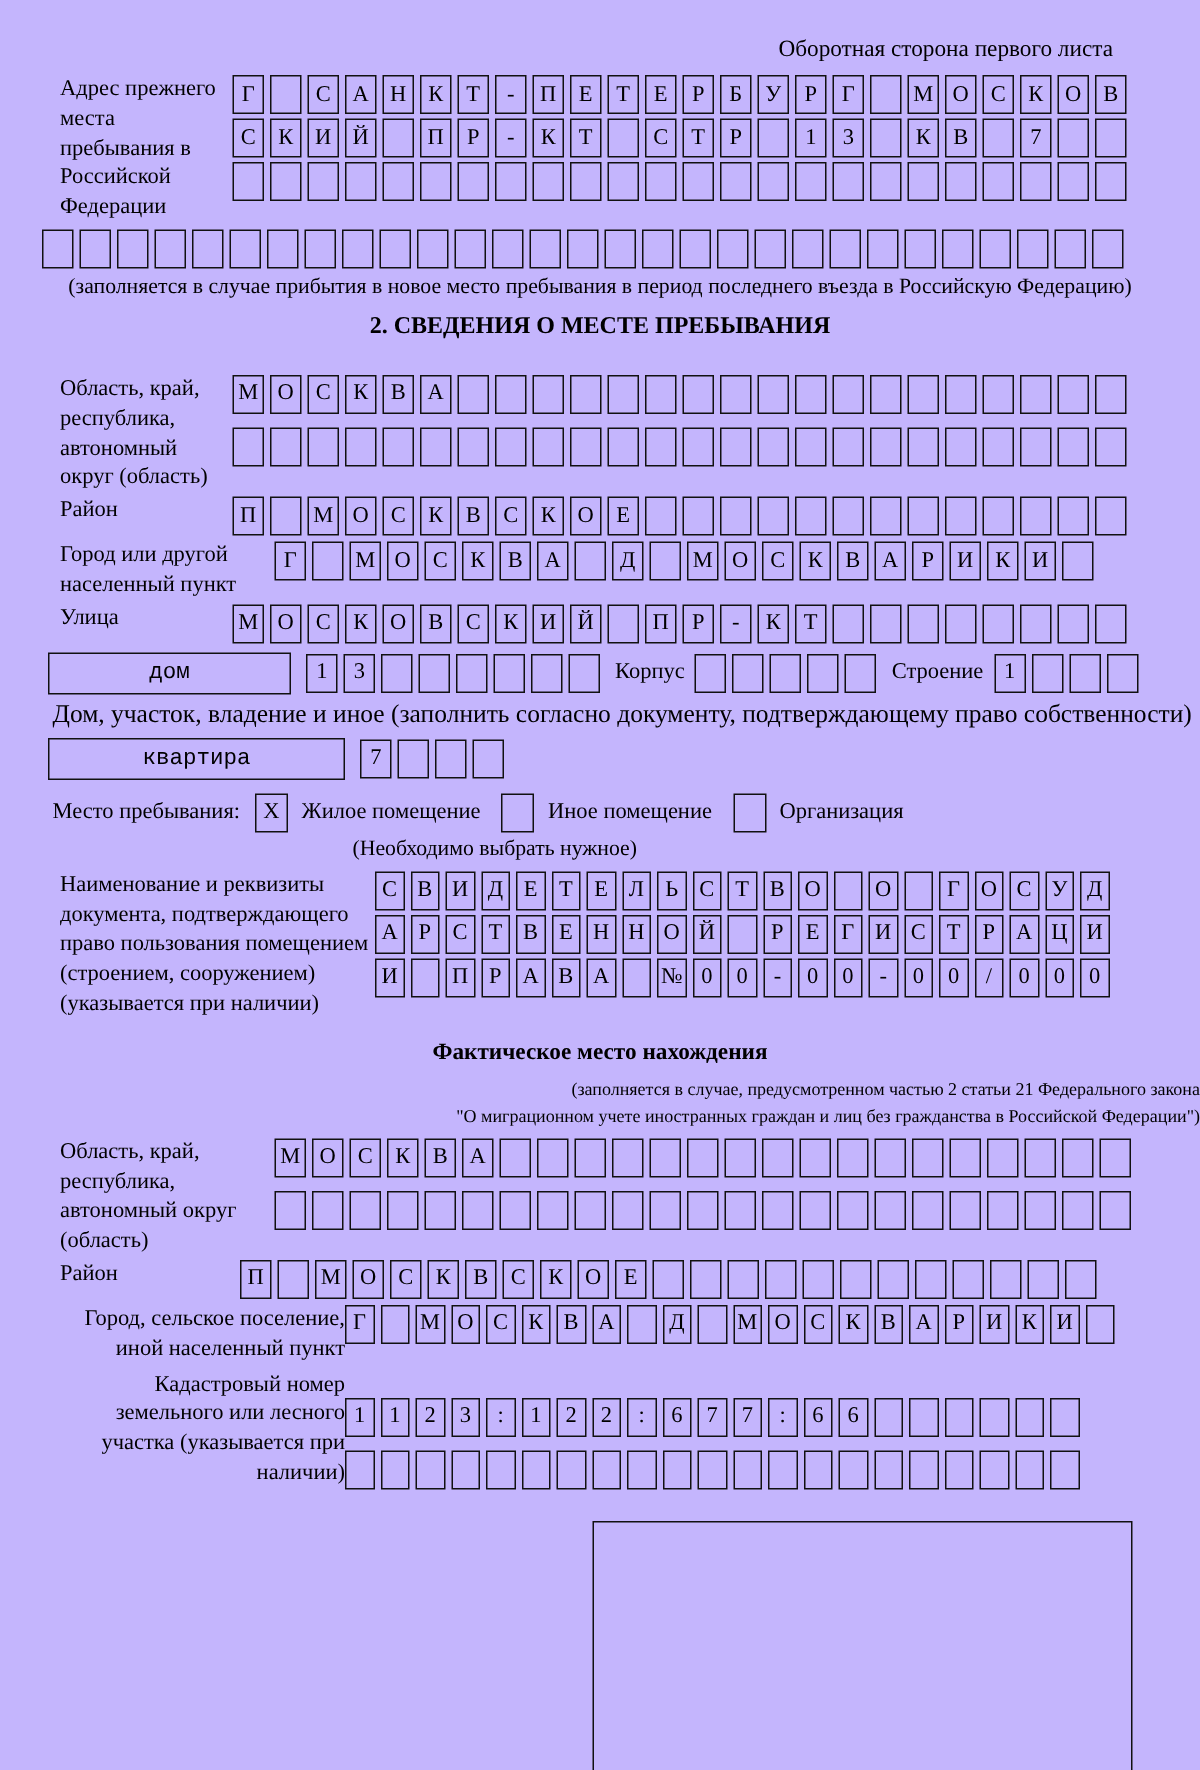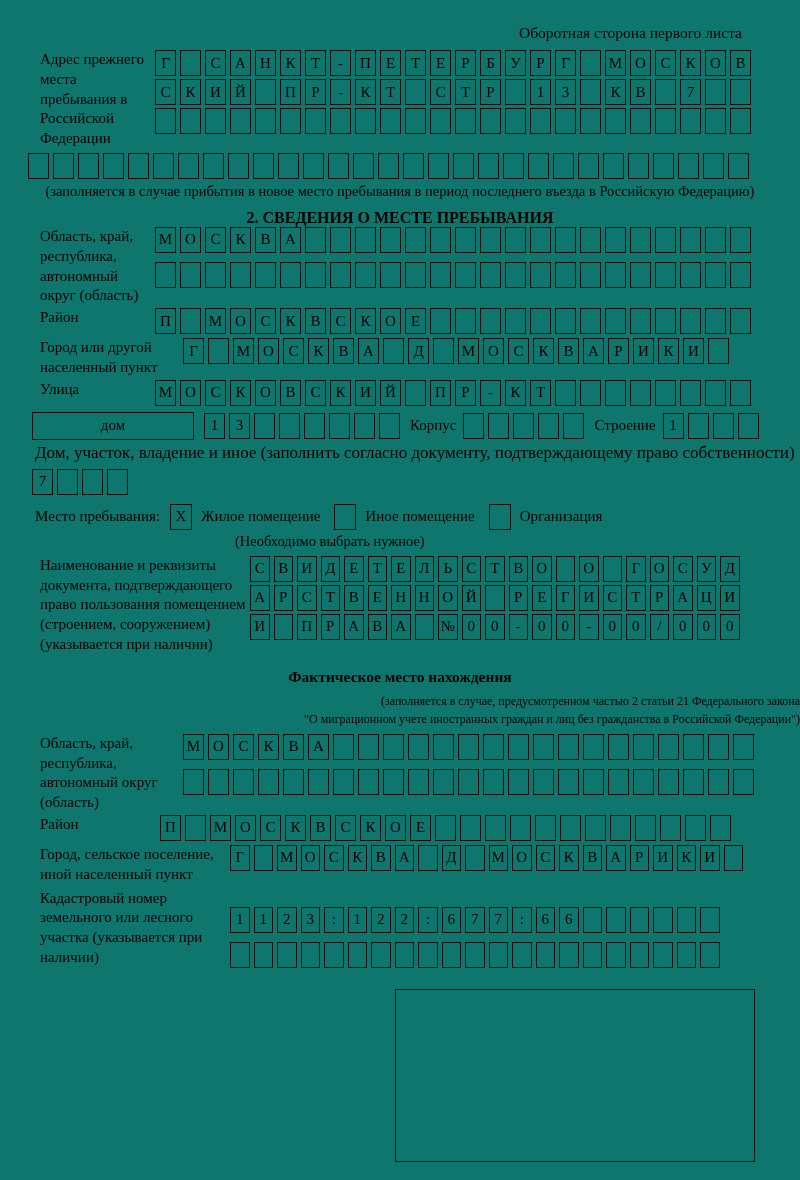--- a/index.html
+++ b/index.html
@@ -1,60 +1,61 @@
 <!DOCTYPE html>
 <html><head>
 <meta charset="utf-8">
 <style>
   * { margin:0; padding:0; box-sizing:border-box; }
   html,body { background:#ffffff; }
   .page {
     position:relative;
     width:800px; height:1180px;
     margin:0 auto;
-    background:#0f766e;
+    background:#c4b5fd;
     color:#000;
     font-family:"Liberation Serif","DejaVu Serif",serif;
     font-size:15px;
     overflow:hidden;
   }
   .top-note { text-align:right; padding:24px 58px 0 0; font-size:15.5px; }
 
   .frow { display:flex; align-items:flex-start; }
   .lbl { line-height:1.32; padding-left:40px; }
   .w120 { width:155px; }          
   .w148 { width:183px; }
   .w125 { width:160px; }
-  .w195 { width:230px; }
+  .w195 { width:230px;text-align:right; }
   .w215 { width:250px; }
 
   .cells { display:flex; gap:4px; }
   .cellcol { display:flex; flex-direction:column; }
   .cell {
     width:21px; height:26px; flex:0 0 auto;
     border:1.6px solid #111;
     display:flex; align-items:center; justify-content:center;
     font-size:15px; line-height:1;
   }
   .cells-sm .cell { width:19.5px; }
   .gap3 > .cells { margin-bottom:3px; }
   .gap8 > .cells { margin-bottom:9px; }
 
   .fullrow { margin:4px 0 0 28px; }
   .note-c { text-align:center; font-size:14.5px; margin-top:4px; }
-  .sect-title { text-align:center; font-weight:bold; font-size:16px; margin:9px 0 0 0; }
+  .sect-title { text-align:center; font-weight:bold; font-size:16px; margin:9px 0 23px 0; }
 
   .mt2{margin-top:2px;} .mt4{margin-top:4px;} .mt6{margin-top:6px;}
   .mt8{margin-top:8px;}
 
   .dom-row { display:flex; align-items:center; margin:6px 0 0 32px; }
   .wide-box {
     border:1.6px solid #111; height:28px;
     display:flex; align-items:center; justify-content:center;
     font-size:15px;
+    font-family:Liberation Mono, monospace;
   }
   .dom-box { width:162px; margin-right:10px; }
   .kv-box  { width:198px; margin-right:10px; }
   .inline-lbl { margin:0 7px 0 10px; }
 
   .mesto-row { display:flex; align-items:center; margin:9px 0 0 35px; }
   .checkbox {
     width:22px; height:26px; border:1.6px solid #111;
     display:flex; align-items:center; justify-content:center;
     font-size:15px; flex:0 0 auto;
@@ -366,20 +367,21 @@
     <div class="cells">
         <div class="cell">1</div>
         <div class="cell"></div>
         <div class="cell"></div>
         <div class="cell"></div>
       </div>
   </div>
   <div style="margin:3px 0 0 35px; font-size:17px;">Дом, участок, владение и иное (заполнить согласно документу, подтверждающему право собственности)</div>
 
   <div class="dom-row">
+    <div class="wide-box kv-box">квартира</div>
     <div class="cells">
         <div class="cell">7</div>
         <div class="cell"></div>
         <div class="cell"></div>
         <div class="cell"></div>
       </div>
   </div>
 
   <div class="mesto-row">
     <span style="margin-right:10px;">Место пребывания:</span>

